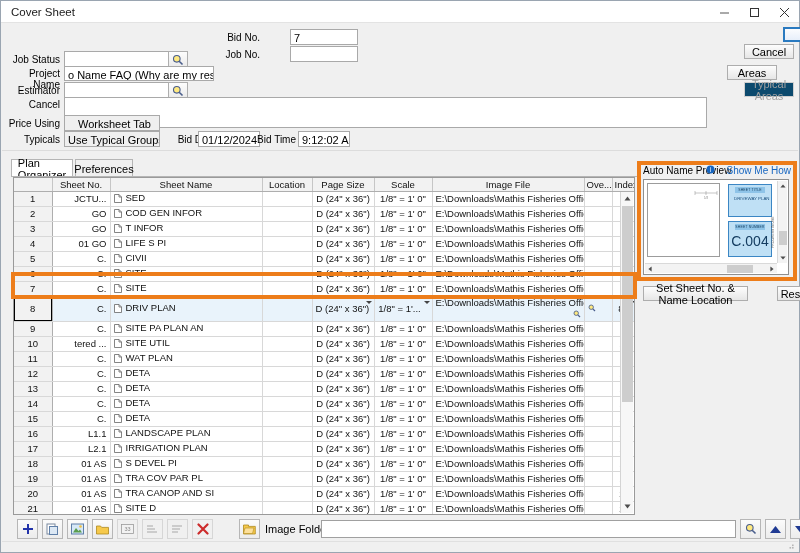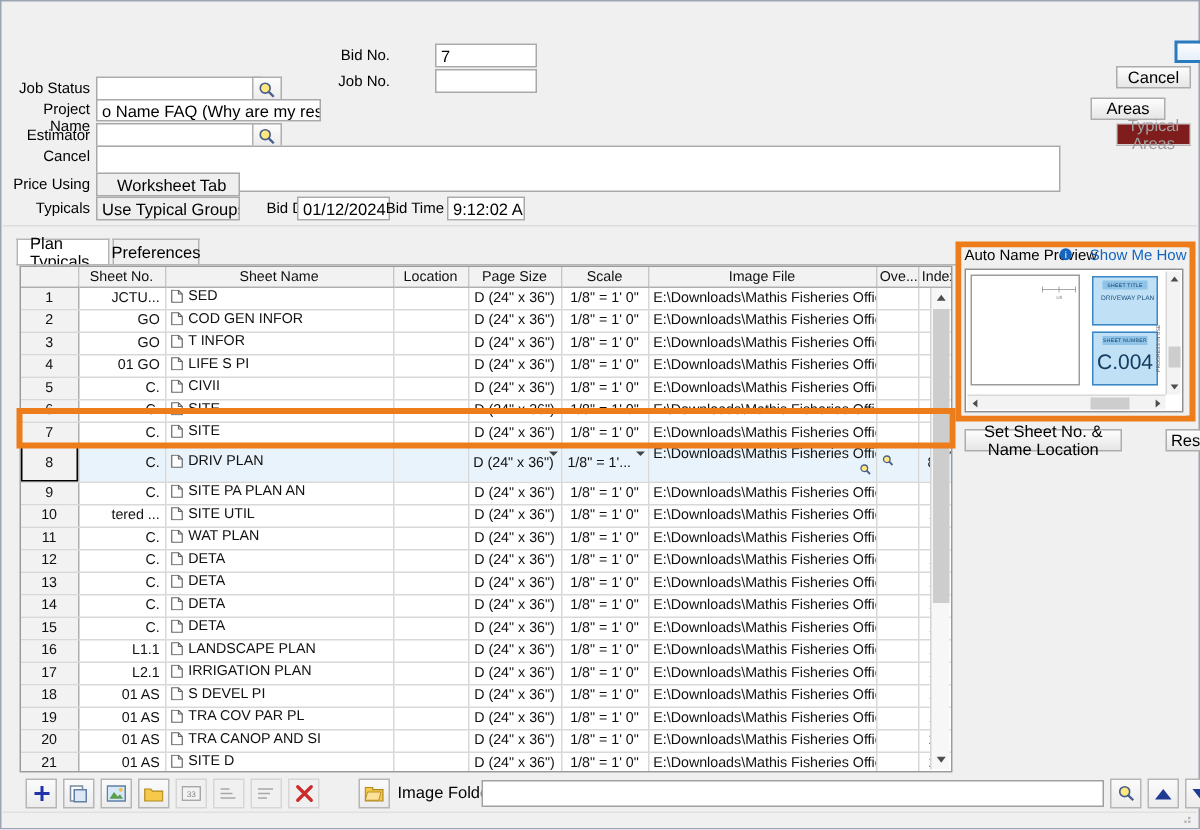--- a/index.html
+++ b/index.html
@@ -79,21 +79,21 @@
   .btn {
     position: absolute;
     background: linear-gradient(#fdfdfd,#e6e6e6);
     border: 1px solid #adadad;
     font-size: 11px;
     display: flex; align-items: center; justify-content: center;
     color: #000;
     text-align: center;
   }
   .btn.default { border: 2px solid #2a7ac0; background: linear-gradient(#fbfcfe,#e7effa); }
-  .btn.disabled { color: #a0a0a0; background: #7f1d1d; border-color: #cfcfcf; }
+  .btn.disabled { color: #a0a0a0; background: #0c4a6e; border-color: #cfcfcf; }
   
   .tabstrip { position: absolute; left: 10px; top: 158px; width: 778px; height: 18px; }
   .tab {
     position: absolute; top: 0; height: 18px;
     background: #f0f0f0;
     border: 1px solid #b5b5b5;
     border-bottom: none;
     font-size: 11px;
     display: flex; align-items: center; justify-content: center;
     padding: 0 8px;
@@ -271,20 +271,41 @@
   }
   .grip {
     position: absolute; right: 3px; bottom: 2px; width: 10px; height: 8px;
   }
 </style>
 </head>
 <body>
 
 <div id="app">
 
+  <div class="titlebar">
+    <div class="title">Cover Sheet</div>
+    <div class="wbtns">
+      <div class="wbtn">
+        <svg width="11" height="11" viewBox="0 0 11 11">
+            <line x1="1" y1="6" x2="10" y2="6" stroke="#555" stroke-width="1"></line>
+          </svg>
+      </div>
+      <div class="wbtn">
+        <svg width="11" height="11" viewBox="0 0 11 11">
+            <rect x="1.5" y="1.5" width="8" height="8" fill="none" stroke="#333" stroke-width="1"></rect>
+          </svg>
+      </div>
+      <div class="wbtn">
+        <svg width="11" height="11" viewBox="0 0 11 11">
+            <line x1="1" y1="1" x2="10" y2="10" stroke="#333" stroke-width="1"></line>
+            <line x1="10" y1="1" x2="1" y2="10" stroke="#333" stroke-width="1"></line>
+          </svg>
+      </div>
+    </div>
+  </div>
 
   <div class="formarea">
 
     <div class="lbl" style="left:10px; top:31px; width:48px;">Job Status</div>
     <div class="combo" style="left:62px; top:28px; width:110px; height:16px;"></div>
     <div class="magbtn" style="left:166px; top:28px;">
       <svg width="12" height="12" viewBox="0 0 12 12">
           <circle cx="4.8" cy="4.8" r="3.3" fill="#ffe97f" stroke="#4a5e8c" stroke-width="1.1"></circle>
           <line x1="7.2" y1="7.2" x2="10.5" y2="10.5" stroke="#4a5e8c" stroke-width="1.6"></line>
         </svg>
@@ -323,21 +344,21 @@
     <div class="lbl" style="left:206px; top:26px; width:52px;">Job No.</div>
     <div class="fld" style="left:288px; top:23px; width:68px; height:16px;"></div>
   </div>
 
   <div class="btn default" style="left:782px; top:26px; width:54px; height:15px;">OK</div>
   <div class="btn" style="left:743px; top:43px; width:50px; height:15px;">Cancel</div>
   <div class="btn" style="left:726px; top:64px; width:50px; height:15px;">Areas</div>
   <div class="btn disabled" style="left:743px; top:81px; width:50px; height:15px;">Typical Areas</div>
 
   <div class="tabstrip">
-    <div class="tab active" style="left:0; width:62px;">Plan Typicals</div>
+    <div class="tab active" style="left:0; width:62px;">Plan Organizer</div>
     <div class="tab" style="left:64px; width:58px;">Preferences</div>
   </div>
   <div class="tabline"></div>
 
   <div class="gridwrap">
     <table class="grid">
       <thead>
         <tr>
           <th class="c-num"></th>
           <th class="c-sheet" style="text-align:center">Sheet No.</th>

